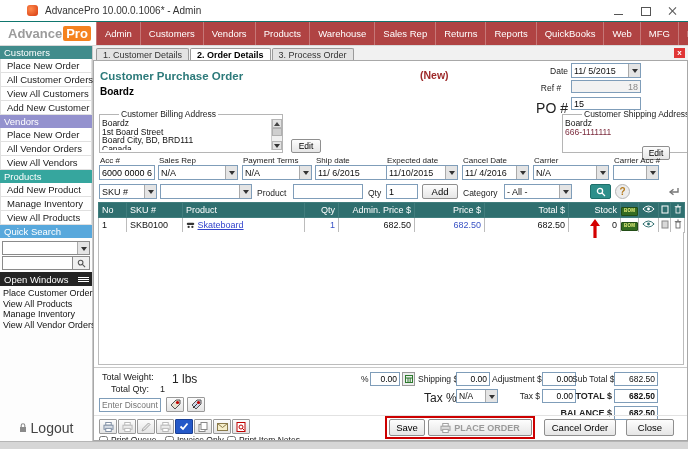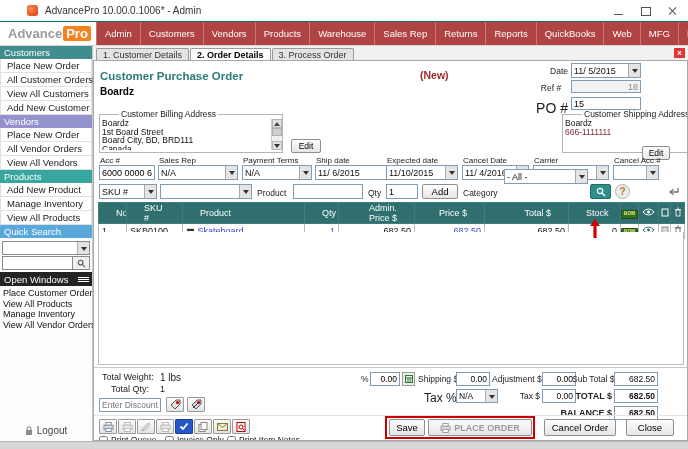--- a/index.html
+++ b/index.html
@@ -34,21 +34,21 @@
 .hdr-open{background:#232323;height:14px;display:flex;align-items:center;justify-content:space-between;padding:0 3px 0 4px;color:#fff;font-size:9.5px}
 .sb-item{height:14px;display:flex;align-items:center;padding-left:6px;background:#fff;border:1px solid #e0e0e0;border-top:none;color:#1a1a1a;cursor:pointer;font-size:9.5px;white-space:nowrap}
 .sb-combo{margin:3px 2px 1px;border:1px solid #8a8a8a;height:14px;position:relative;background:#fff;cursor:pointer}
 .arrbox{position:absolute;right:0;top:0;bottom:0;width:12px;background:#e4e4e4;border-left:1px solid #aaa;display:flex;align-items:center;justify-content:center}
 .tri{width:0;height:0;border:3px solid transparent;border-top:4px solid #333;margin-top:4px}
 .sb-search{display:flex;margin:1px 2px 2px;gap:0}
 .sb-search input{flex:1;height:14px;border:1px solid #8a8a8a;font-size:9px;padding:0 2px;min-width:0}
 .sb-search button{width:17px;height:14px;border:1px solid #8a8a8a;border-left:none;background:#f0f0f0;display:flex;align-items:center;justify-content:center;cursor:pointer}
 .ow-list{padding:2px 0 0 3px}
 .ow-item{font-size:9px;line-height:10.5px;cursor:pointer;white-space:nowrap;color:#111}
-.logout{position:absolute;bottom:5px;left:0;right:0;display:flex;align-items:center;justify-content:center;gap:4px;color:#444;font-size:10px;cursor:pointer}
+.logout{position:absolute;bottom:5px;left:0;right:0;display:flex;align-items:center;justify-content:center;gap:4px;color:#444;font-size:14px;cursor:pointer}
 .hamb{display:flex;flex-direction:column;gap:1px;width:11px;cursor:pointer}
 .hamb i{height:1px;background:#fff}
 
 .content{flex:1;display:flex;flex-direction:column;min-width:0}
 .tabstrip{height:14px;display:flex;align-items:flex-end;background:#f1f1f1;padding-left:3px;position:relative}
 .tab{font-size:9px;padding:1px 6px 0;border:1px solid #9a9a9a;border-bottom:none;background:#e3e3e3;color:#333;margin-right:1px;border-radius:2px 2px 0 0;cursor:pointer;white-space:nowrap}
 .tab.active{background:#fff;font-weight:bold;color:#000}
 .tab-close{position:absolute;right:3px;top:2px;width:11px;height:10px;background:#E03636;color:#fff;font-size:8px;line-height:10px;text-align:center;font-weight:bold;cursor:pointer}
 .panel{flex:1;position:relative;background:#fff;border:1px solid #a8a8a8;overflow:hidden}
 
@@ -62,21 +62,21 @@
 legend{font-size:8.5px;padding:0 2px;margin-left:19px;color:#1a1a1a;white-space:nowrap}
 .lb{position:relative;height:31px;overflow:hidden;padding-left:2px}
 .lb-line{font-size:8.5px;line-height:8.6px;white-space:nowrap}
 .vscroll{position:absolute;right:0;top:0;bottom:0;width:11px;background:#f0f0f0;border-left:1px solid #ccc}
 .vs-btn{position:absolute;left:0;right:0;height:9px;background:#e2e2e2;border:1px solid #b5b5b5;display:flex;align-items:center;justify-content:center;cursor:pointer}
 .vs-up{top:0}.vs-dn{bottom:0}
 .vs-thumb{position:absolute;left:0;right:0;top:9px;height:8px;background:#cfcfcf;border:1px solid #b0b0b0}
 .tri-up{width:0;height:0;border:3px solid transparent;border-bottom:4px solid #444;margin-bottom:3px}
 
 .grid{position:absolute;left:4px;top:141px;width:586px;border-collapse:collapse;table-layout:fixed;font-size:9px}
-.grid th{background:#2F6F6F;color:#fff;font-weight:normal;height:15px;padding:0 17px;border:1px solid #417d7d;text-align:right;overflow:hidden}
+.grid th{background:#2F6F6F;color:#fff;font-weight:normal;height:15px;padding:0 3px;border:1px solid #417d7d;text-align:right;overflow:hidden}
 .grid th.l{text-align:left}.grid th.c{text-align:center;padding:0}
 .grid td{border:1px solid #bcbcbc;height:15px;padding:0 3px;background:#fff;text-align:right;overflow:hidden}
 .grid td.l{text-align:left}.grid td.c{text-align:center;padding:0}
 .void{position:absolute;left:4px;top:171px;width:586px;height:133px;border:1px solid #bcbcbc;border-top:none;background:#fff}
 .bom{display:inline-block;background:#336B21;border:1px solid #224d16;color:#E9F17E;font-size:4.5px;font-weight:bold;padding:1px 2px;border-radius:1px;line-height:1;letter-spacing:.2px}
 .linkblue{color:#3344CC;text-decoration:underline;cursor:pointer}
 .blue{color:#3952C4}
 .valbox{position:absolute;height:14px;border:1px solid #7f9db9;background:#fff;font-size:8.5px;text-align:right;padding:0 2px;line-height:12px}
 .icbtn{position:absolute;width:18px;height:15px;background:linear-gradient(#fcfcfc,#e4e4e4);border:1px solid #9a9a9a;border-radius:1px;display:flex;align-items:center;justify-content:center;cursor:pointer}
 .cbrow{position:absolute;display:flex;align-items:center;gap:3px;font-size:8.5px;color:#222}
@@ -265,21 +265,21 @@
             <i class="tri"></i>
           </span>
         </div>
       <div class="lbl" style="left:440px;top:95px">Carrier</div>
       <div class="combo" style="left:439px;top:104px;width:76px">
           <span class="cv">N/A</span>
           <span class="arrbox">
             <i class="tri"></i>
           </span>
         </div>
-      <div class="lbl" style="left:520px;top:95px">Cancel Acc #</div>
+      <div class="lbl" style="left:520px;top:95px">Carrier Acc #</div>
       <div class="combo" style="left:519px;top:104px;width:46px">
           <span class="cv"></span>
           <span class="arrbox">
             <i class="tri"></i>
           </span>
         </div>
 
       <div class="combo" style="left:5px;top:123px;width:58px">
           <span class="cv">SKU #</span>
           <span class="arrbox">
@@ -291,21 +291,21 @@
           <span class="arrbox">
             <i class="tri"></i>
           </span>
         </div>
       <div class="lbl" style="left:163px;top:127px;font-size:8.5px">Product</div>
       <input class="inp" style="left: 199px; top: 123px; width: 70px;" value="">
       <div class="lbl" style="left:274px;top:127px;font-size:8.5px">Qty</div>
       <input class="inp" style="left: 292px; top: 123px; width: 32px;" value="1">
       <button class="btn" style="left:328px;top:123px;width:36px;height:15px">Add</button>
       <div class="lbl" style="left:369px;top:127px;font-size:8.5px">Category</div>
-      <div class="combo" style="left:410px;top:108px;width:84px">
+      <div class="combo" style="left:410px;top:123px;width:68px">
           <span class="cv">- All -</span>
           <span class="arrbox">
             <i class="tri"></i>
           </span>
         </div>
       <button style="position:absolute;left:496px;top:123px;width:21px;height:15px;background:#2E8F8A;border:1px solid #1e6f6a;border-radius:2px;display:flex;align-items:center;justify-content:center;cursor:pointer">
         <svg width="10" height="10" viewBox="0 0 10 10">
             <circle cx="4" cy="4" r="2.6" fill="none" stroke="#fff" stroke-width="1.3"></circle>
             <line x1="6" y1="6" x2="9" y2="9" stroke="#fff" stroke-width="1.3"></line>
           </svg>
@@ -389,21 +389,21 @@
           </tr>
         </tbody>
       </table>
       <div class="void"></div>
 
       <svg style="position:absolute;left:496px;top:158px" width="10" height="19" viewBox="0 0 10 19">
         <polygon points="5,0 10,7 6.6,7 6.6,19 3.4,19 3.4,7 0,7" fill="#D40000"></polygon>
       </svg>
 
       <div class="lbl" style="left:8px;top:311px;font-size:9px">Total Weight:</div>
-      <div class="lbl" style="left:66px;top:311px;font-size:10px">1 lbs</div>
+      <div class="lbl" style="left:78px;top:311px;font-size:12px">1 lbs</div>
       <div class="lbl" style="left:17px;top:323px;font-size:9px">Total Qty:</div>
       <div class="lbl" style="left:66px;top:323px;font-size:9px">1</div>
       <input class="inp" style="left: 5px; top: 337px; width: 62px; height: 14px; font-size: 8.5px;" placeholder="Enter Discount">
       <button class="icbtn" style="left:72px;top:336px">
         <svg width="11" height="11" viewBox="0 0 11 11">
             <path d="M1 6 L6 1 h4 v4 L5 10 Z" fill="#e8e0d0" stroke="#555"></path>
             <circle cx="7.5" cy="3.5" r="1.6" fill="#C00000"></circle>
           </svg>
       </button>
       <button class="icbtn" style="left:93px;top:336px">

